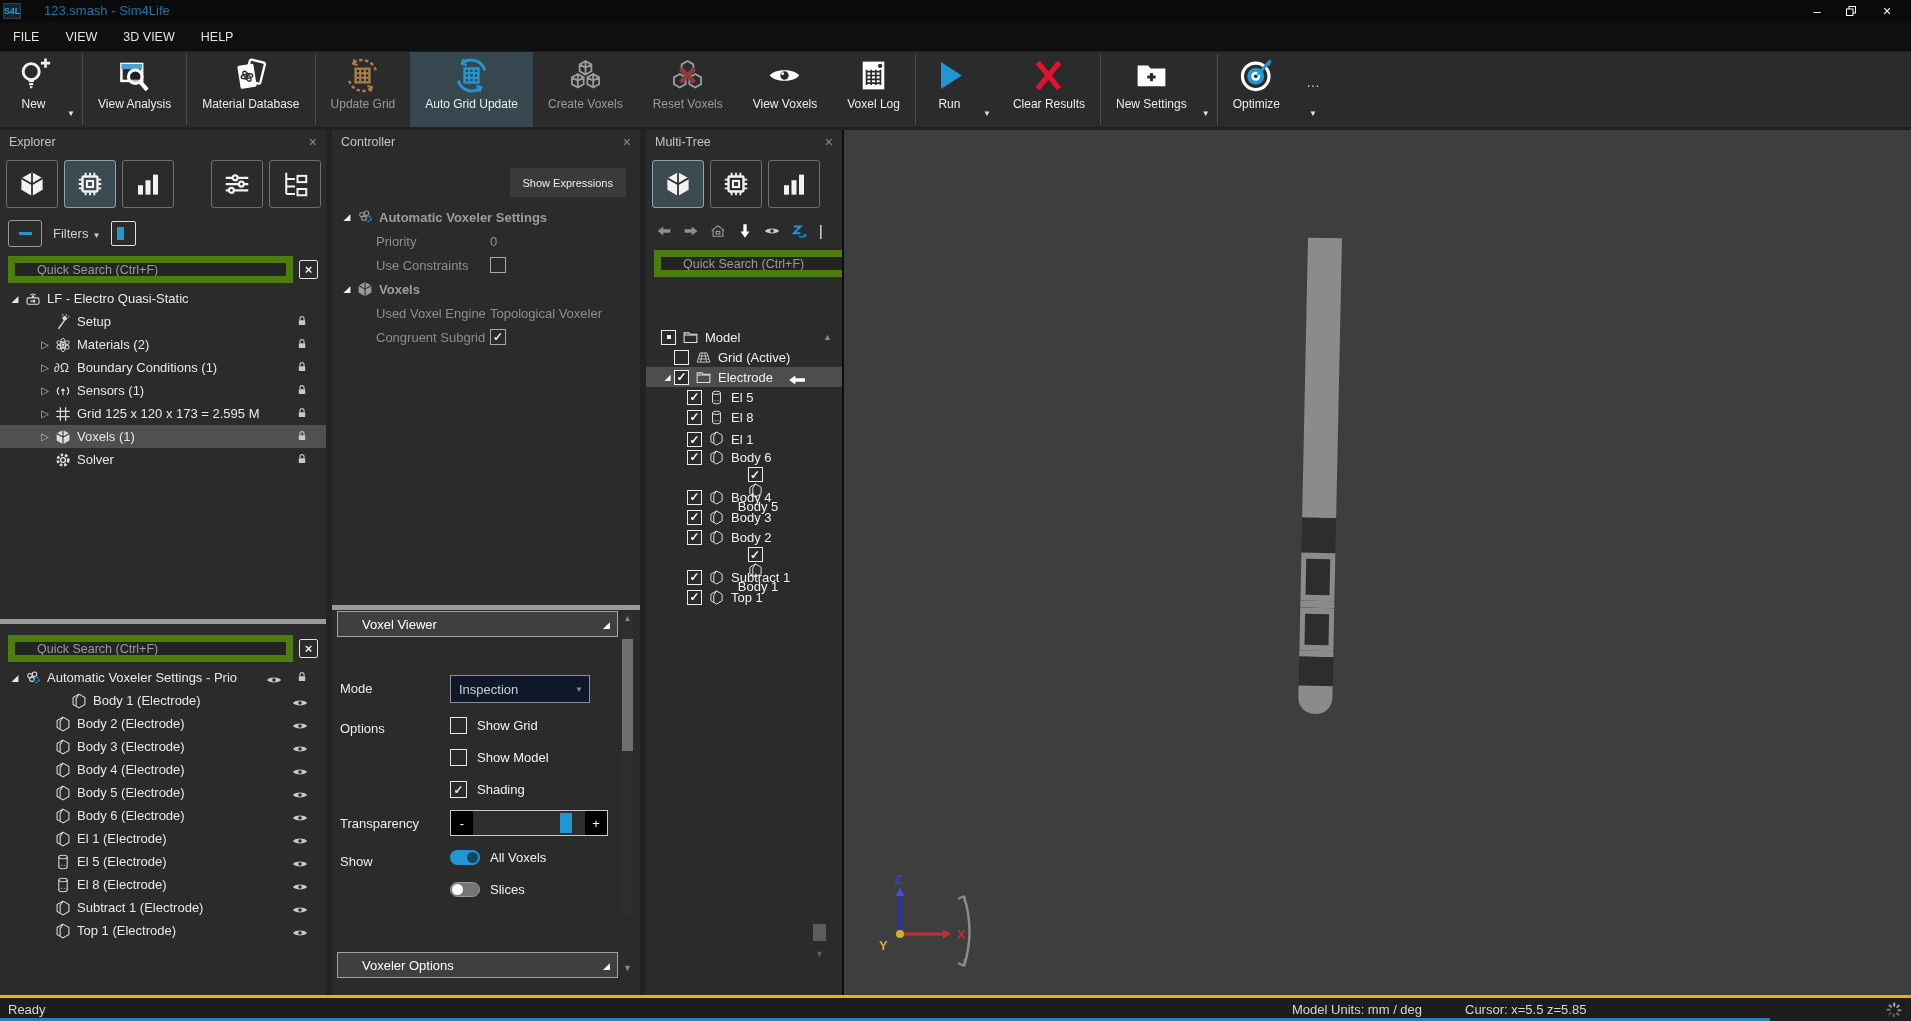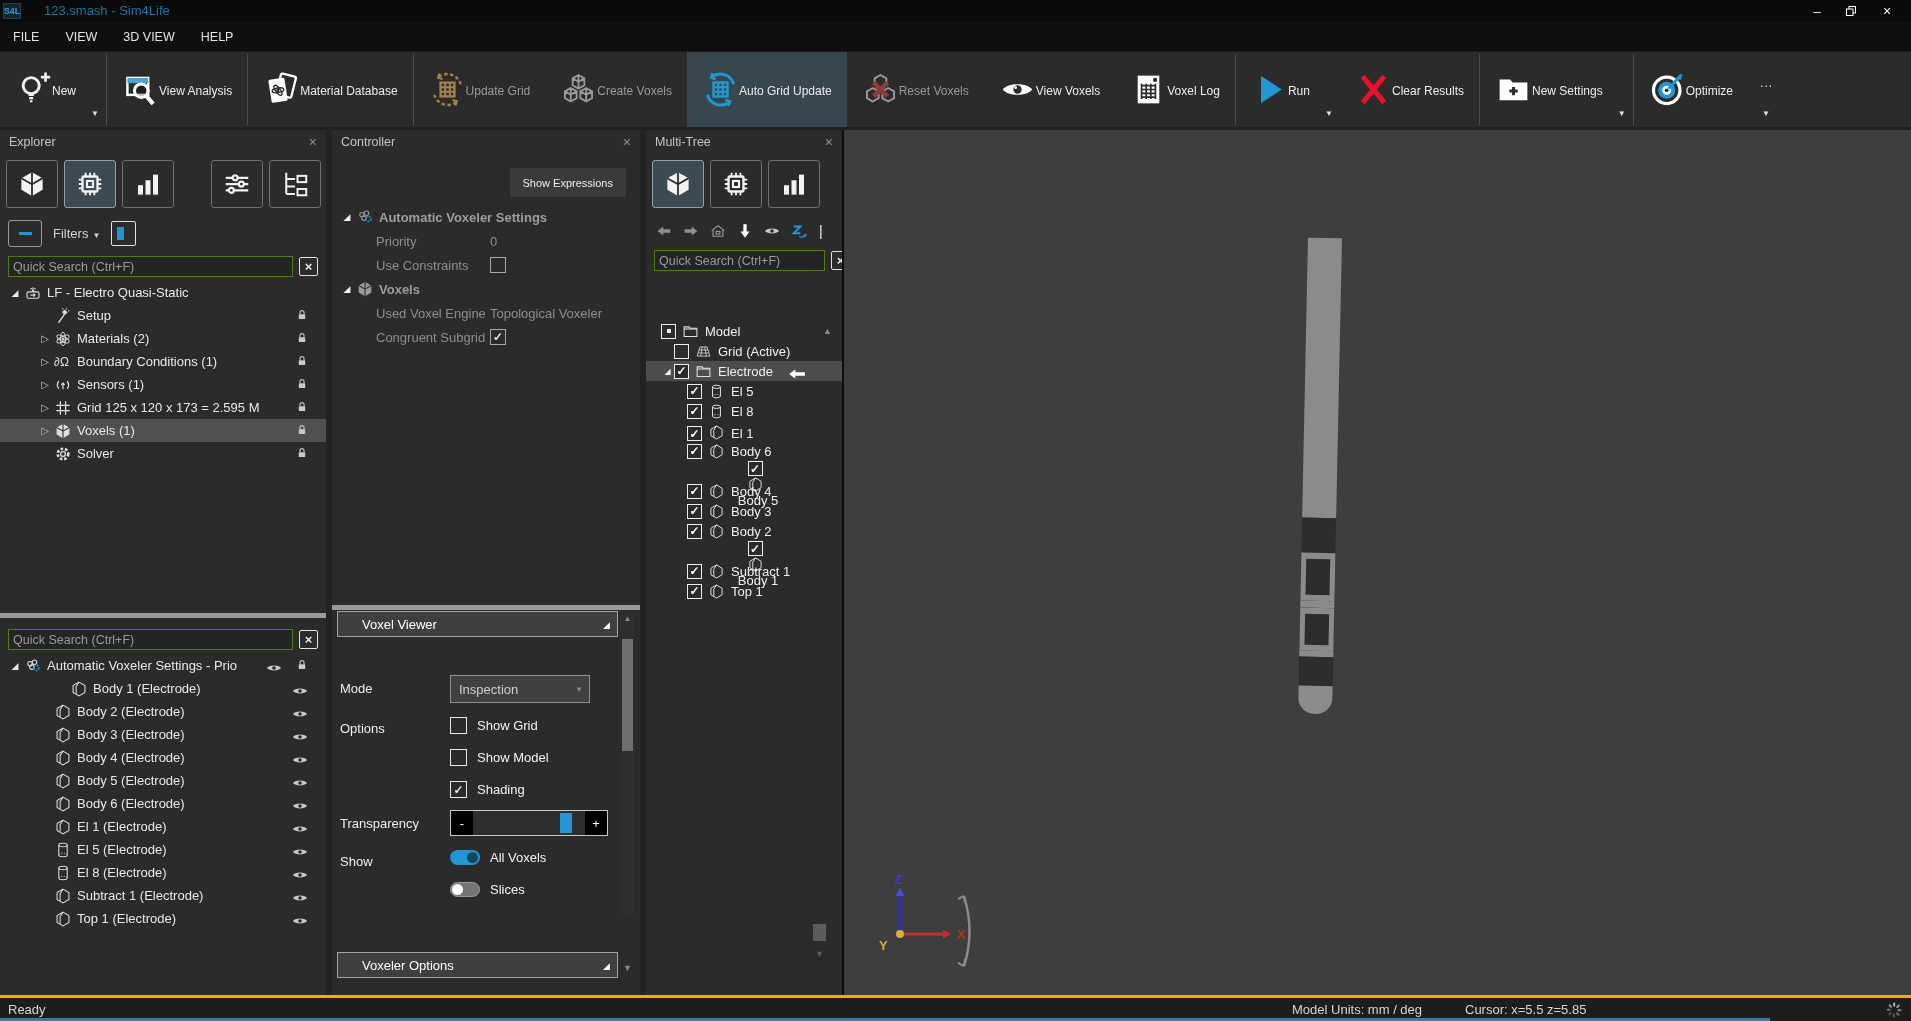--- a/index.html
+++ b/index.html
@@ -17,21 +17,21 @@
             color:#fff; font-size:13px; }
   #btn-min { right:79px; } #btn-restore { right:45px; } #btn-close { right:9px; font-size:14px; }
 
   
   #menubar { height:30px; background:#0f0f0f; display:flex; align-items:center; border-bottom:1px solid #1c1c1c; }
   .menu-item { padding:0 13px; font-size:12.5px; color:#e3e3e3; }
 
   
   #toolbar { height:78px; background:#2b2b2b; display:flex; align-items:stretch; border-bottom:3px solid #212121; }
   .tb-sep { width:1px; background:#4d4d4d; margin:2px 0; }
-  .tb-item { position:relative; display:flex; flex-direction:row; align-items:center; padding:5px 15px 6px; }
+  .tb-item { position:relative; display:flex; flex-direction:column; align-items:center; padding:5px 15px 6px; }
   .tb-item .icon { width:37px; height:37px; color:#f0f0f0; }
   .tb-item .tb-label { font-size:12px; color:#ececec; margin-top:3px; white-space:nowrap; }
   .tb-item.disabled .tb-label { color:#9a9a9a; }
   .tb-item.active { background:#37474f; }
   .tb-caret { position:absolute; right:7px; bottom:9px; font-size:8px; color:#e0e0e0; }
   .tb-item.has-caret { padding-right:30px; }
   #tb-overflow { position:relative; width:58px; }
   #tb-dots { position:absolute; left:12px; top:24px; color:#e0e0e0; font-size:12px; letter-spacing:1px; }
   #tb-endcaret { position:absolute; left:14px; bottom:9px; font-size:8px; color:#e0e0e0; }
 
@@ -55,22 +55,22 @@
   
   #filter-row { display:flex; align-items:center; gap:11px; padding:6px 8px 6px 8px; height:38px; }
   #minus-btn { width:34px; height:27px; border:1px solid #9a9a9a; border-radius:3px; display:flex; align-items:center; justify-content:center; }
   #minus-btn i { display:block; width:13px; height:3px; background:#2196d3; }
   #filters-lbl { font-size:13px; color:#d0d0d0; }
   .small-caret { font-size:8px; color:#d0d0d0; margin-left:4px; }
   #panel-btn { width:25px; height:25px; border:1.5px solid #e0e0e0; border-radius:2px; display:flex; align-items:center; justify-content:center; }
   #panel-btn i { display:block; width:7px; height:13px; background:#2196d3; margin-right:6px; }
 
   .search-row { display:flex; align-items:center; gap:6px; padding:4px 8px; }
-  .search-input { flex:1; height:21px; background:#242424; border:1px solid #4d7c0f; color:#b5b5b5; font-size:12.5px;
-                  font-family:"Liberation Sans",sans-serif; padding:0 4px; }
+  .search-input { flex:1; height:27px; background:#242424; border:7px solid #4d7c0f; color:#b5b5b5; font-size:12.5px;
+                  font-family:"Liberation Sans",sans-serif; padding:0 22px; }
   .search-input::placeholder { color:#9a9a9a; }
   .clear-btn { width:19px; height:19px; border:1.6px solid #e2e2e2; border-radius:2px; color:#e8e8e8; font-size:13px;
                font-weight:bold; display:flex; align-items:center; justify-content:center; background:#2b2b2b; flex:none; }
 
   
   .tree { overflow:hidden; }
   .trow { display:flex; align-items:center; height:23px; padding-right:12px; font-size:13px; color:#e8e8e8; white-space:nowrap; }
   .trow.sel { background:#505050; }
   .texp { width:14px; flex:none; text-align:center; }
   .texp.open { font-size:9px; color:#e8e8e8; }
@@ -105,21 +105,21 @@
   #vv-bar { position:absolute; top:481px; left:0; right:0; }
   #vo-bar { position:absolute; top:822px; left:0; right:0; }
   #ctl-scroll { position:absolute; right:6px; top:483px; width:13px; height:302px; background:#2e2e2e; }
   #ctl-scroll .arr { color:#8a8a8a; font-size:8px; text-align:center; line-height:12px; }
   #ctl-scroll .thumb { position:absolute; top:26px; left:1px; width:11px; height:112px; background:#6f6f6f; }
   #ctl-downarr { position:absolute; right:8px; top:833px; font-size:9px; color:#8a8a8a; }
 
   #vv-form { position:absolute; top:545px; left:8px; right:30px; }
   .frow { display:flex; margin-bottom:12px; }
   .flabel { width:110px; font-size:13px; color:#ececec; padding-top:6px; flex:none; }
-  .dropdown { width:140px; height:28px; border:1px solid #8f8f8f; background:#404040; color:#cfcfcf; font-size:13px;
+  .dropdown { width:140px; height:28px; border:1px solid #8f8f8f; background:#0f172a; color:#cfcfcf; font-size:13px;
               display:flex; align-items:center; padding:0 8px; position:relative; }
   .dropdown .dd-caret { position:absolute; right:6px; font-size:8px; color:#8a8a8a; }
   .optstack { display:flex; flex-direction:column; gap:15px; padding-top:2px; }
   .optline { display:flex; align-items:center; gap:10px; font-size:13px; color:#f2f2f2; }
   .optline .cb { width:17px; height:17px; border-color:#e8e8e8; }
 
   .slider { width:158px; height:26px; border:1px solid #c9c9c9; background:#000; display:flex; align-items:stretch; }
   .slider .pm { width:22px; background:#000; color:#fff; font-size:13px; display:flex; align-items:center; justify-content:center; flex:none; }
   .slider .track { flex:1; background:#2e2e2e; position:relative; }
   .slider .handle { position:absolute; top:2px; bottom:2px; width:12px; background:#2196d3; left:78%; }
@@ -235,42 +235,42 @@
           <path d="M7.5 7.5h9v9h-9z" stroke-width="1.5"></path>
           <path d="M10.5 7.5v9M13.5 7.5v9M7.5 10.5h9M7.5 13.5h9" stroke-width="1.3"></path>
           <path d="M20.6 8.6A9.3 9.3 0 006 3.9" stroke-width="1.6" stroke-dasharray="2.2 1.6"></path>
           <path d="M3.4 15.4A9.3 9.3 0 0018 20.1" stroke-width="1.6" stroke-dasharray="2.2 1.6"></path>
           <path d="M6.8 1.6l-.9 2.8 2.9.8" stroke-width="1.4"></path>
           <path d="M17.2 22.4l.9-2.8-2.9-.8" stroke-width="1.4"></path>
         </svg>
       </span>
       <span class="tb-label">Update Grid</span>
     </div>
-    <div class="tb-item disabled">
-      <span class="icon">
-        <svg viewBox="0 0 24 24" fill="none" stroke="#9a9a9a" stroke-width="1.2">
-          <path d="M12 2.6l3.8 2.2v4.4L12 11.4 8.2 9.2V4.8z M12 2.6v4.4M8.2 4.8L12 7l3.8-2.2M12 11.4V7"></path>
-          <path d="M7 11l3.8 2.2v4.4L7 19.8l-3.8-2.2v-4.4z M7 11v4.4M3.2 13.2L7 15.4l3.8-2.2M7 19.8v-4.4"></path>
-          <path d="M17 11l3.8 2.2v4.4L17 19.8l-3.8-2.2v-4.4z M17 11v4.4M13.2 13.2l3.8 2.2 3.8-2.2M17 19.8v-4.4"></path>
-        </svg>
-      </span>
-      <span class="tb-label">Create Voxels</span>
-    </div>
     <div class="tb-item active">
       <span class="icon">
         <svg viewBox="0 0 24 24" fill="none" stroke="#2196d3">
           <path d="M7.5 7.5h9v9h-9z" stroke-width="1.6"></path>
           <path d="M10.5 7.5v9M13.5 7.5v9M7.5 10.5h9M7.5 13.5h9" stroke-width="1.4"></path>
           <path d="M20.6 8.6A9.3 9.3 0 006 3.9" stroke-width="1.9"></path>
           <path d="M3.4 15.4A9.3 9.3 0 0018 20.1" stroke-width="1.9"></path>
           <path d="M6.8 1.4l-1 3 3.1.9" stroke-width="1.6"></path>
           <path d="M17.2 22.6l1-3-3.1-.9" stroke-width="1.6"></path>
         </svg>
       </span>
       <span class="tb-label">Auto Grid Update</span>
+    </div>
+    <div class="tb-item disabled">
+      <span class="icon">
+        <svg viewBox="0 0 24 24" fill="none" stroke="#9a9a9a" stroke-width="1.2">
+          <path d="M12 2.6l3.8 2.2v4.4L12 11.4 8.2 9.2V4.8z M12 2.6v4.4M8.2 4.8L12 7l3.8-2.2M12 11.4V7"></path>
+          <path d="M7 11l3.8 2.2v4.4L7 19.8l-3.8-2.2v-4.4z M7 11v4.4M3.2 13.2L7 15.4l3.8-2.2M7 19.8v-4.4"></path>
+          <path d="M17 11l3.8 2.2v4.4L17 19.8l-3.8-2.2v-4.4z M17 11v4.4M13.2 13.2l3.8 2.2 3.8-2.2M17 19.8v-4.4"></path>
+        </svg>
+      </span>
+      <span class="tb-label">Create Voxels</span>
     </div>
     <div class="tb-item disabled">
       <span class="icon">
         <svg viewBox="0 0 24 24" fill="none" stroke="#9a9a9a" stroke-width="1.2">
           <path d="M12 2.6l3.8 2.2v4.4L12 11.4 8.2 9.2V4.8z"></path>
           <path d="M7 11l3.8 2.2v4.4L7 19.8l-3.8-2.2v-4.4z"></path>
           <path d="M17 11l3.8 2.2v4.4L17 19.8l-3.8-2.2v-4.4z"></path>
           <path d="M7.5 7.5l9 9M16.5 7.5l-9 9" stroke="#8f3b3b" stroke-width="3"></path>
         </svg>
       </span>

